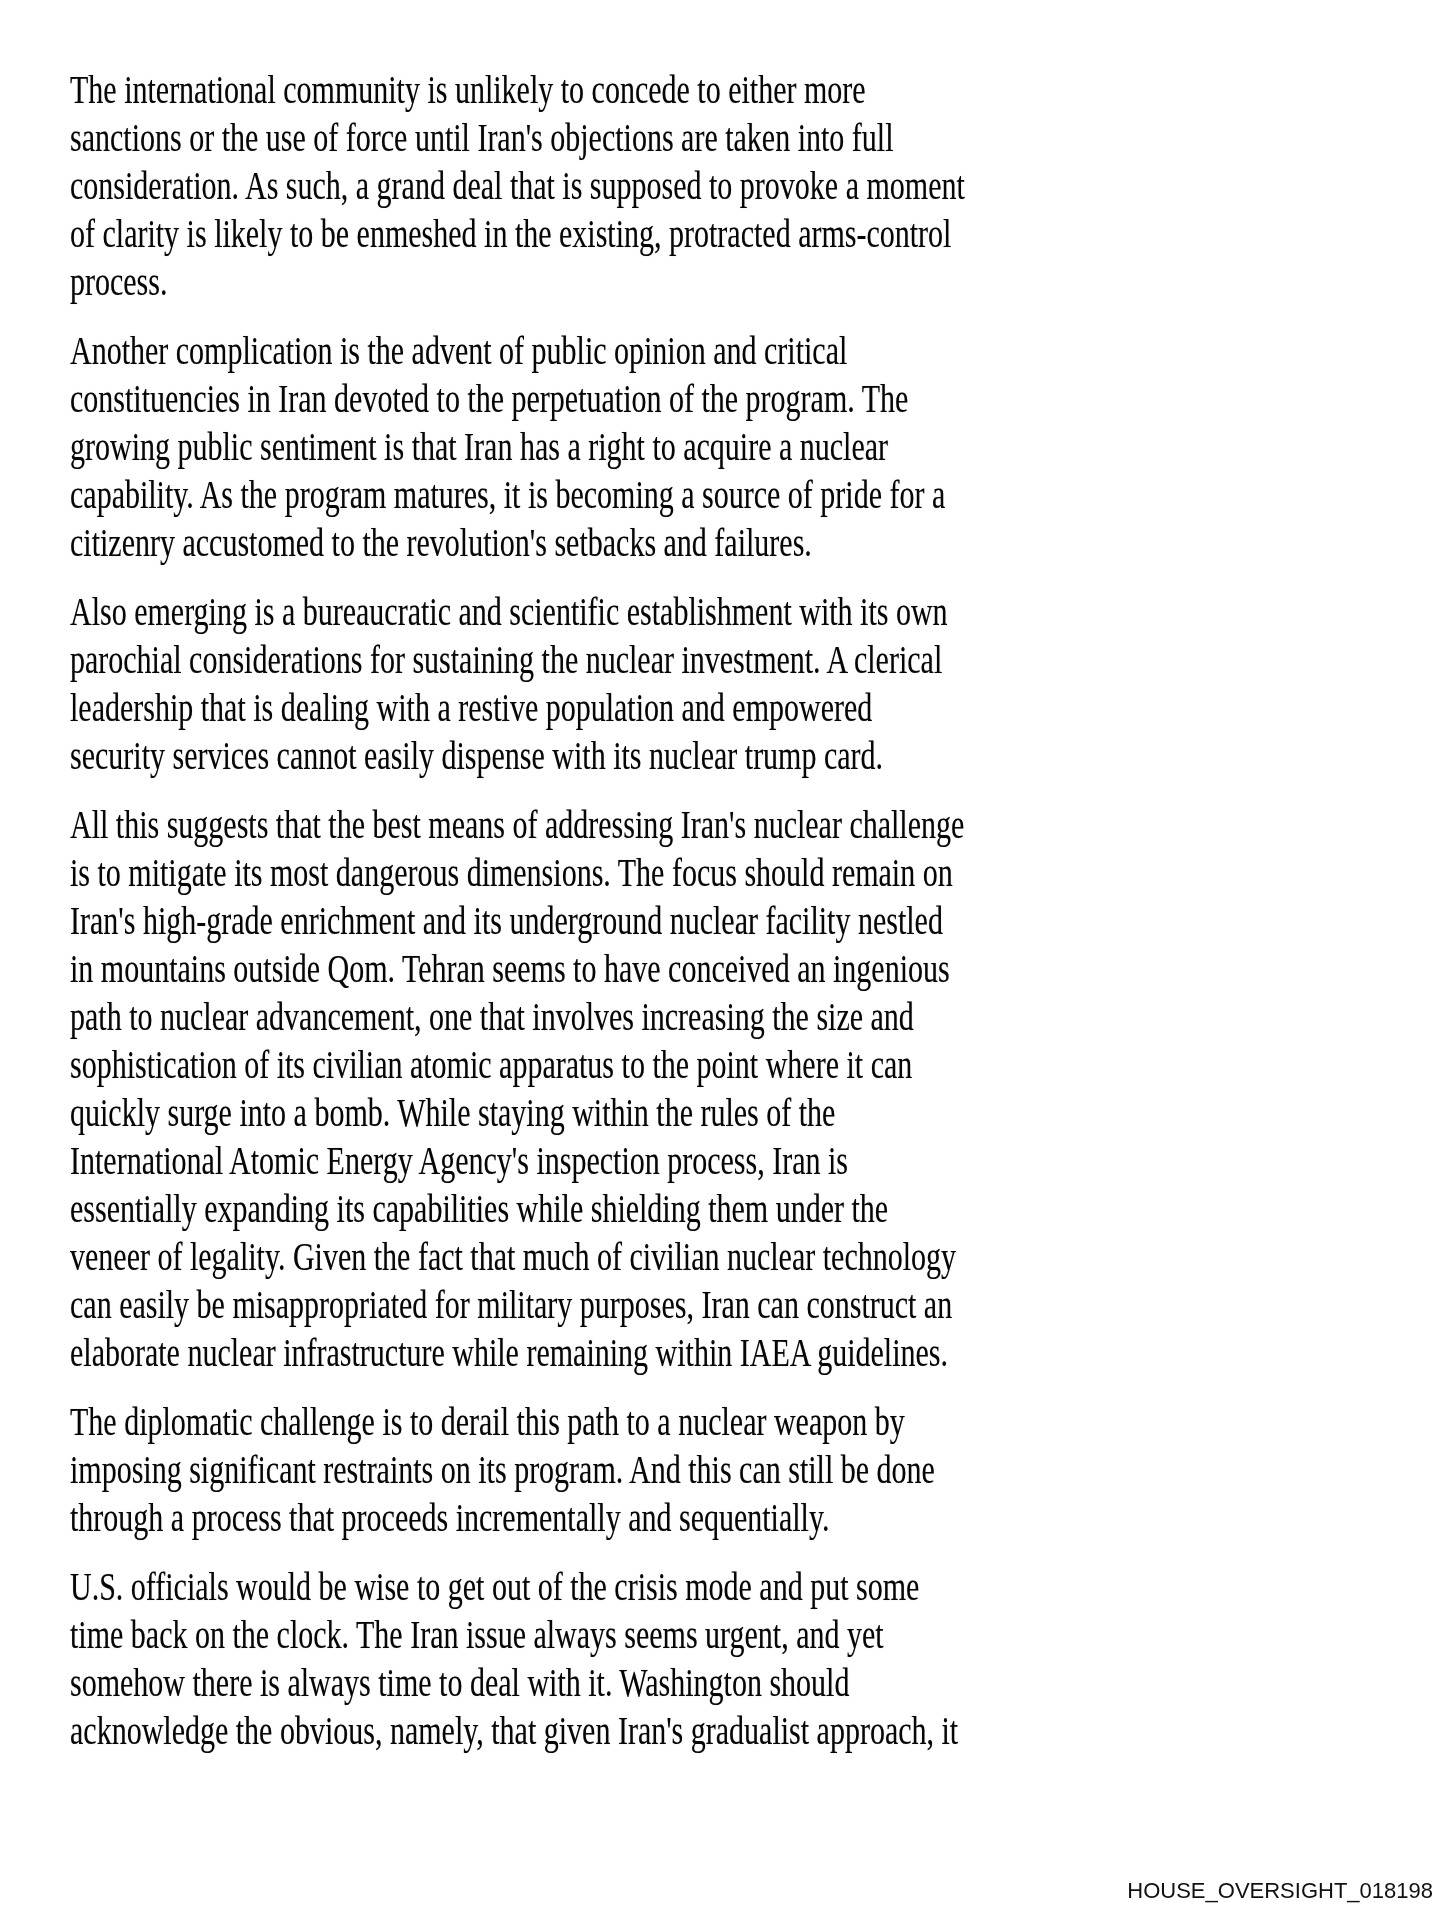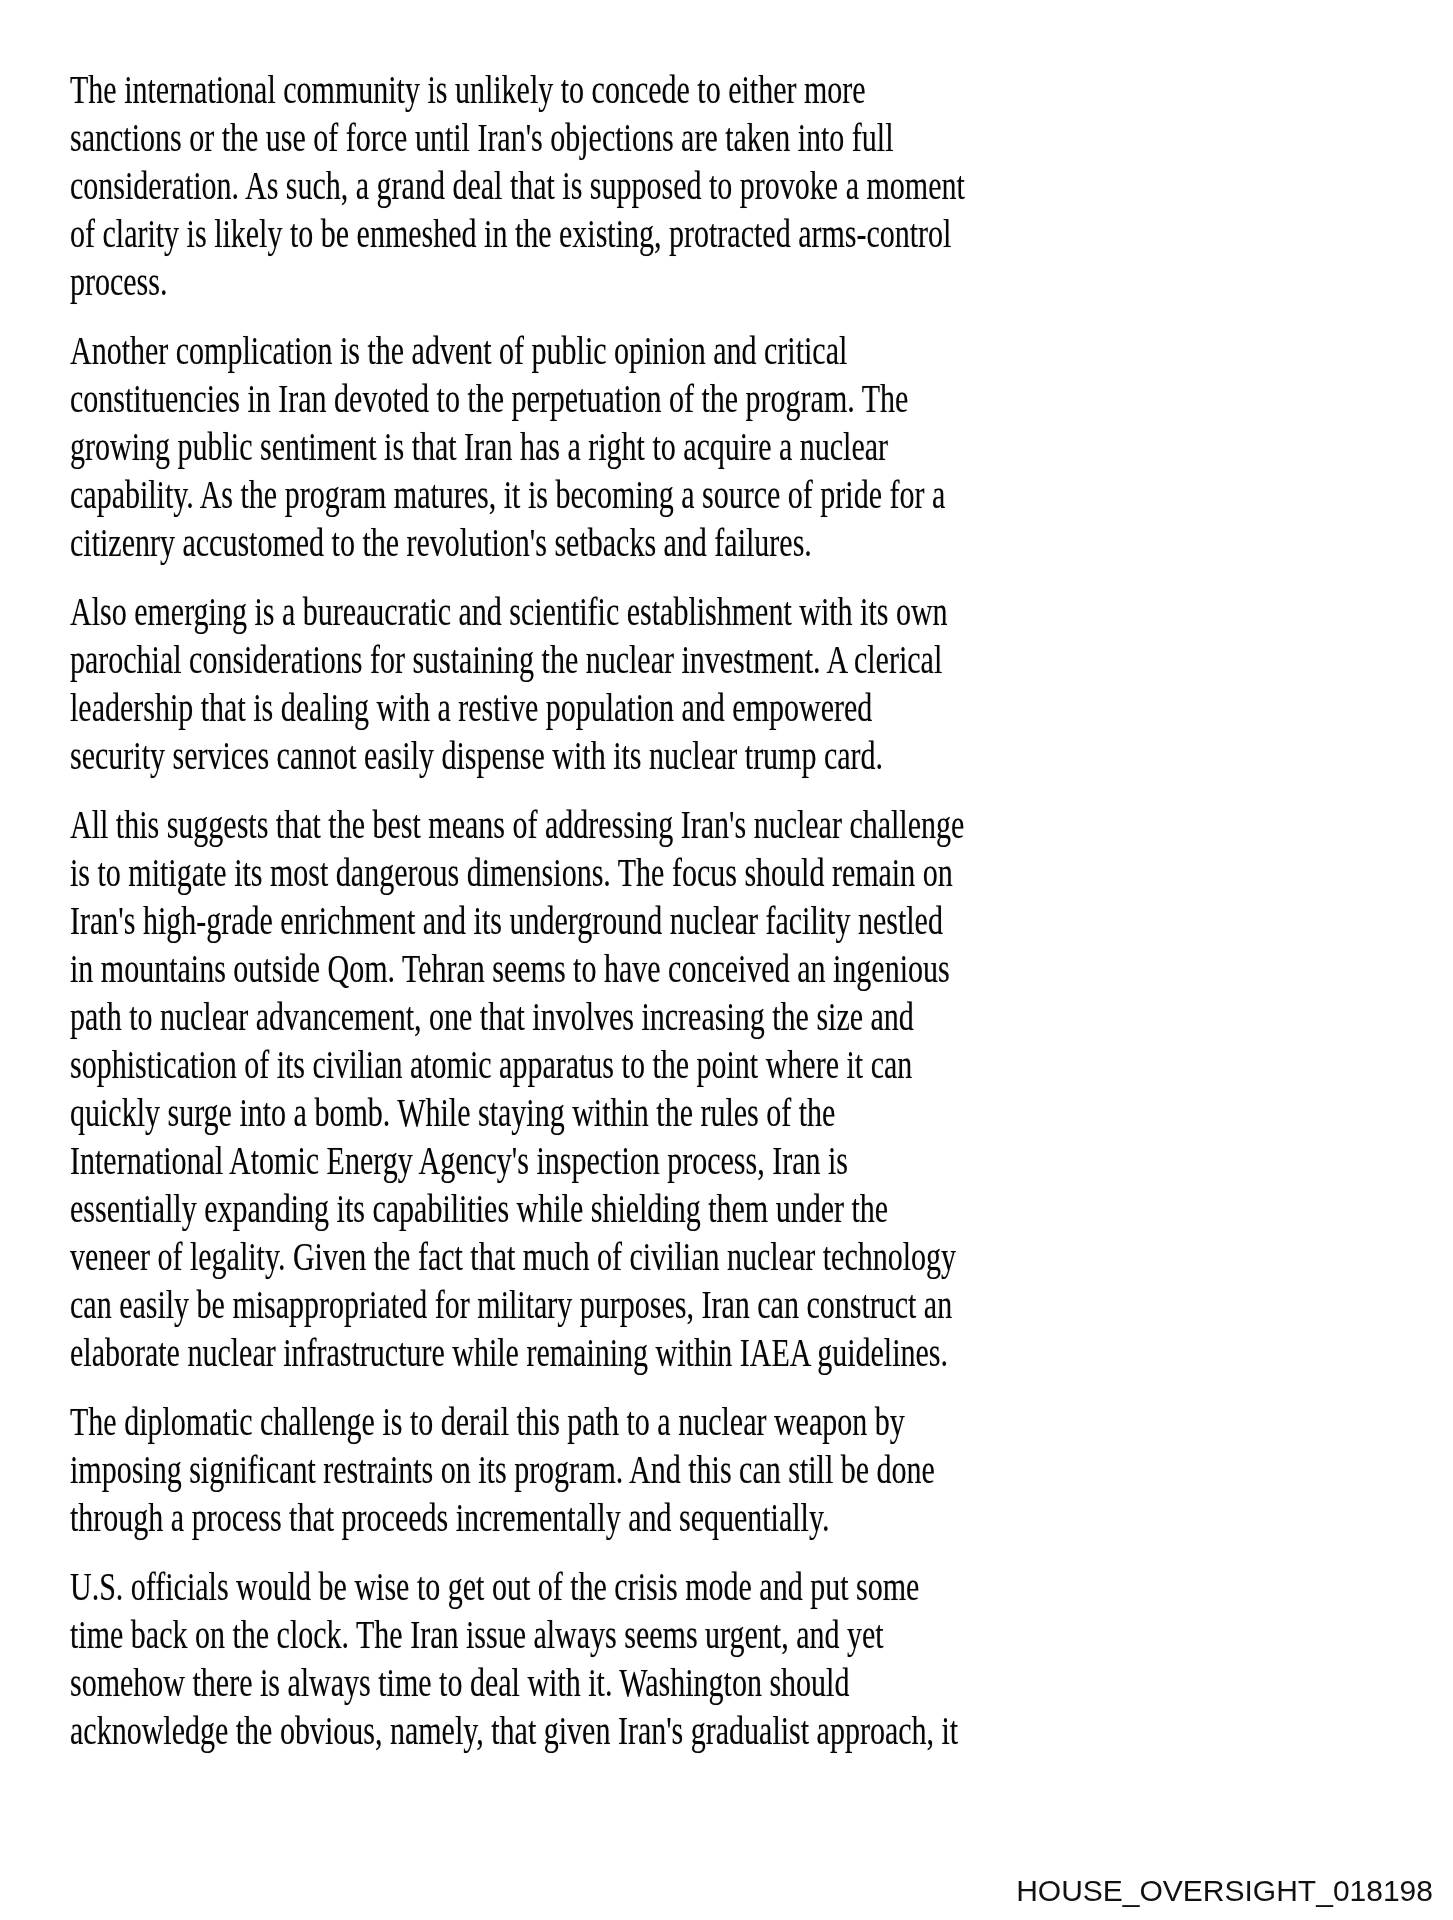--- a/index.html
+++ b/index.html
@@ -29,21 +29,21 @@
   }
   .para {
     margin: 0 0 21px 0;
     white-space: pre-line;       
   }
   .bates-footer {
     position: absolute;
     right: 20px;
     top: 1874px;
     font-family: "Liberation Sans", "DejaVu Sans", sans-serif;
-    font-size: 30px;
+    font-size: 22px;
     line-height: 34px;
     color: #111111;
     letter-spacing: 0px;
   }
 </style>
 </head>
 <body>
 
 <div class="page">
   <div class="doc-body">

